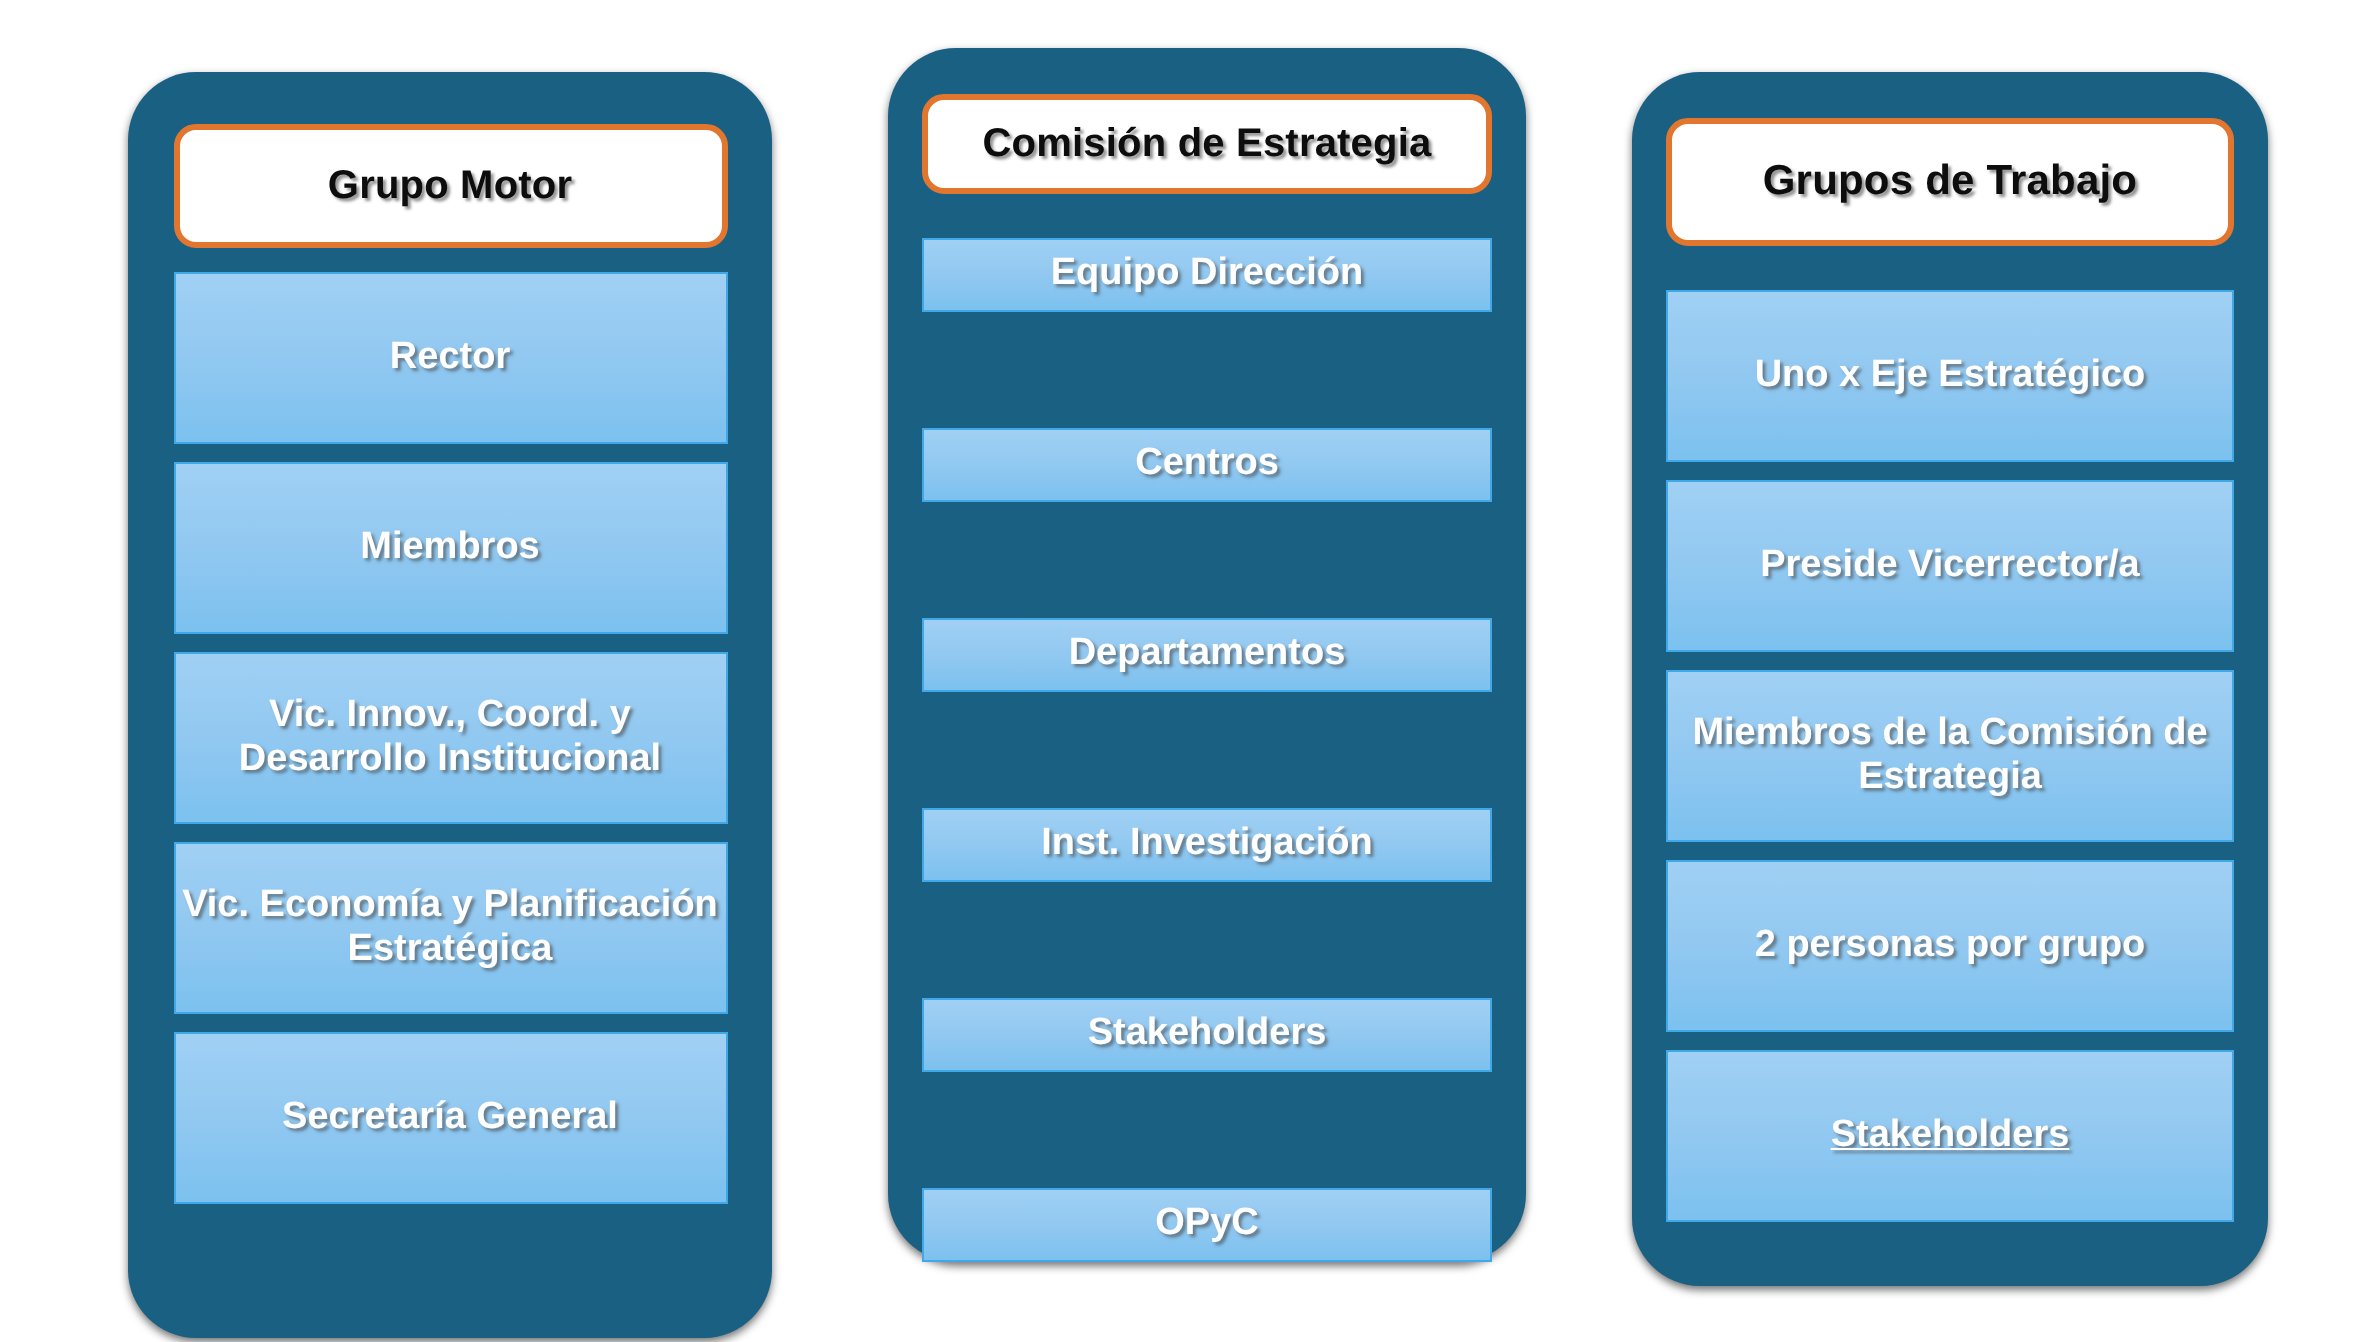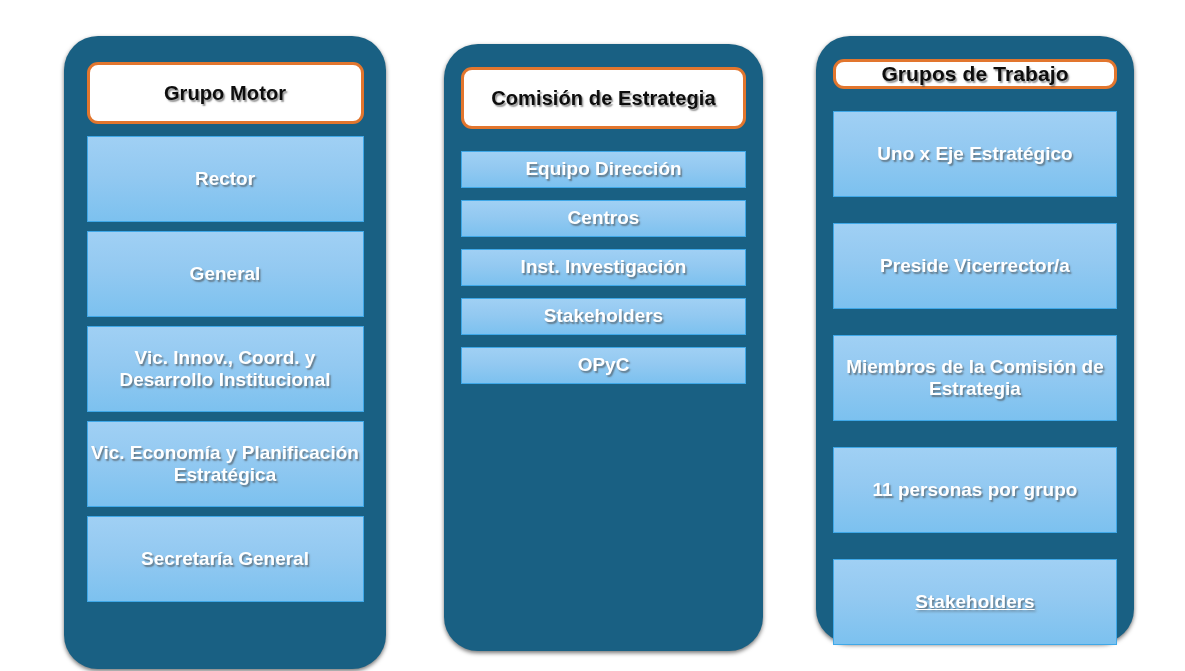--- a/index.html
+++ b/index.html
@@ -28,21 +28,21 @@
     box-sizing: border-box;
     background: #196083;
     border-radius: 34px;
     box-shadow: 0 2px 4px rgba(0,0,0,0.55);
     display: flex;
     flex-direction: column;
     align-items: center;
   }
 
   .col-1 { left: 64px;  top: 36px; width: 322px; height: 633px; }
-  .col-2 { left: 444px; top: 44px; width: 319px; height: 607px; align-items: center; }
+  .col-2 { left: 444px; top: 24px; width: 319px; height: 607px; align-items: center; }
   .col-3 { left: 816px; top: 36px; width: 318px; height: 607px; }
 
   
   .col-header {
     box-sizing: border-box;
     background: #ffffff;
     border: 3px solid #E2762E;
     border-radius: 11px;
     display: flex;
     align-items: center;
@@ -58,77 +58,78 @@
   .col-3 .col-header { width: 284px; height: 64px; margin-top: 23px; font-size: 21px; }
 
   
   .items {
     display: flex;
     flex-direction: column;
     align-items: center;
     width: 100%;
   }
   .col-1 .items { margin-top: 12px; }
-  .col-2 .items { margin-top: 22px; }
+  .col-2 .items { margin-top: 22px; gap: 46px; }
   .col-3 .items { margin-top: 22px; }
 
   .item {
     box-sizing: border-box;
     background: linear-gradient(180deg, #A0D0F4 0%, #93C9F1 45%, #7CC1EF 100%);
     border: 1px solid #3FA8E8;
     color: #ffffff;
     font-weight: bold;
     text-align: center;
     display: flex;
     align-items: center;
     justify-content: center;
     line-height: 1.18;
     text-shadow: 1.5px 1.5px 1.6px rgba(70,70,70,0.6);
   }
 
   .col-1 .item { width: 277px; height: 86px; font-size: 19px; margin-bottom: 9px; }
   .col-1 .item:last-child { margin-bottom: 0; }
 
   .col-2 .item { width: 285px; height: 37px; font-size: 19px; margin-bottom: 12px; }
-  .col-2 .item:last-child { margin-bottom: 13px; }
+  .col-2 .item:last-child { margin-bottom: 0; }
 
-  .col-3 .item { width: 284px; height: 86px; font-size: 19px; margin-bottom: 26px; }
+  .col-3 .item { width: 284px; height: 86px; font-size: 19px; margin-bottom: 9px; }
   .col-3 .item:last-child { margin-bottom: 0; text-decoration: underline; }
 </style>
 </head>
 <body>
 
 <div id="canvas">
 
   <div class="column col-1">
     <div class="col-header">Grupo Motor</div>
     <div class="items">
       <div class="item">Rector</div>
-      <div class="item">General</div>
+      <div class="item">Miembros</div>
       <div class="item">Vic. Innov., Coord. y Desarrollo Institucional</div>
       <div class="item">Vic. Economía y Planificación Estratégica</div>
       <div class="item">Secretaría General</div>
     </div>
   </div>
 
   <div class="column col-2">
     <div class="col-header">Comisión de Estrategia</div>
     <div class="items">
       <div class="item">Equipo Dirección</div>
       <div class="item">Centros</div>
+      <div class="item">Departamentos</div>
       <div class="item">Inst. Investigación</div>
       <div class="item">Stakeholders</div>
       <div class="item">OPyC</div>
     </div>
   </div>
 
   <div class="column col-3">
     <div class="col-header">Grupos de Trabajo</div>
     <div class="items">
       <div class="item">Uno x Eje Estratégico</div>
       <div class="item">Preside Vicerrector/a</div>
       <div class="item">Miembros de la Comisión de Estrategia</div>
-      <div class="item">11 personas por grupo</div>
+      <div class="item">2 personas por grupo</div>
       <div class="item">Stakeholders</div>
     </div>
   </div>
 
 </div>
 
 </body></html>

